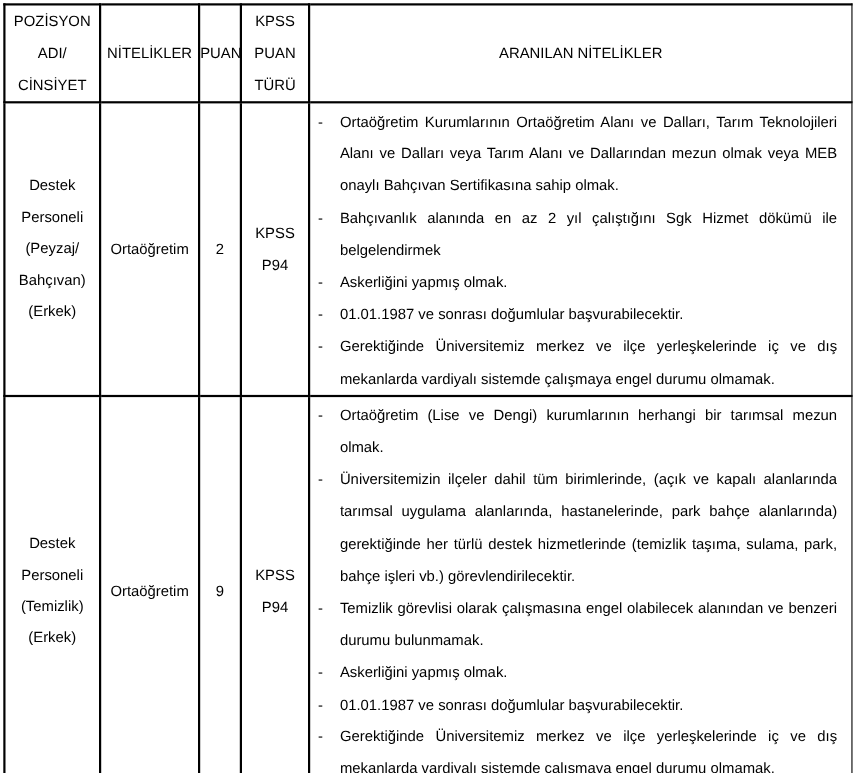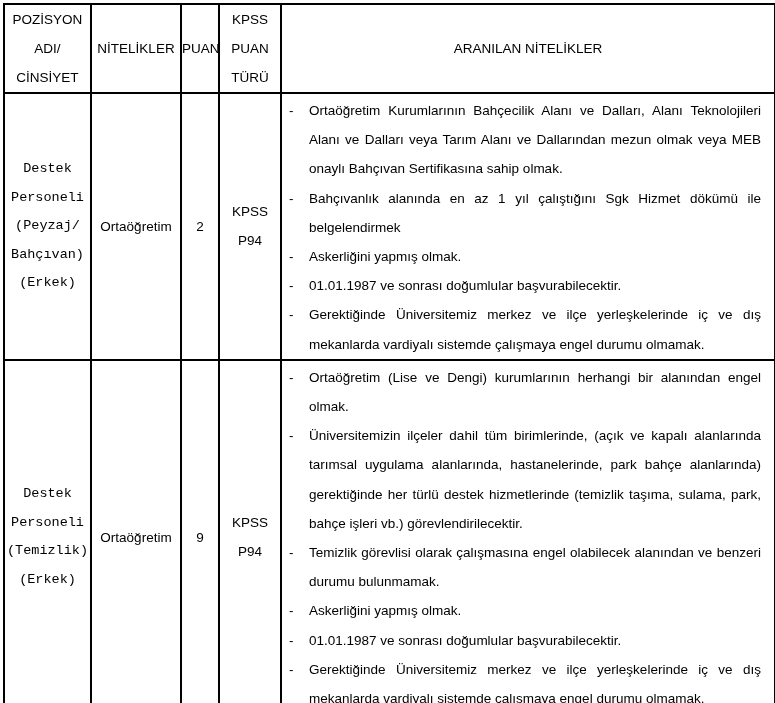--- a/index.html
+++ b/index.html
@@ -23,21 +23,21 @@
     font-size: 13.5px;
     overflow: hidden;
   }
   
   .center-cell {
     text-align: center;
     white-space: pre-line;
     line-height: 29px;
   }
   th.center-cell { line-height: 29px; }
-  td.pos-cell { line-height: 28.5px; font-family: Liberation Mono, monospace; }
+  td.pos-cell { line-height: 28.5px; }
   
   td.req-cell {
     vertical-align: top;
     padding: 2px 13px 0 5px;
   }
   .bullet {
     display: flex;
     align-items: flex-start;
   }
   .bullet .dash {
@@ -87,25 +87,25 @@
 (Peyzaj/
 Bahçıvan)
 (Erkek)</td>
       <td class="center-cell">Ortaöğretim</td>
       <td class="center-cell">2</td>
       <td class="center-cell">KPSS
 P94</td>
       <td class="req-cell">
         <div class="bullet">
           <span class="dash">-</span>
-          <span class="req-text">Ortaöğretim Kurumlarının Bahçecilik Alanı ve Dalları, Alanı Teknolojileri Alanı ve Dalları veya Tarım Alanı ve Dallarından mezun olmak veya MEB onaylı Bahçıvan Sertifikasına sahip olmak.</span>
+          <span class="req-text">Ortaöğretim Kurumlarının Ortaöğretim Alanı ve Dalları, Tarım Teknolojileri Alanı ve Dalları veya Tarım Alanı ve Dallarından mezun olmak veya MEB onaylı Bahçıvan Sertifikasına sahip olmak.</span>
         </div>
         <div class="bullet">
           <span class="dash">-</span>
-          <span class="req-text">Bahçıvanlık alanında en az 1 yıl çalıştığını Sgk Hizmet dökümü ile belgelendirmek</span>
+          <span class="req-text">Bahçıvanlık alanında en az 2 yıl çalıştığını Sgk Hizmet dökümü ile belgelendirmek</span>
         </div>
         <div class="bullet">
           <span class="dash">-</span>
           <span class="req-text">Askerliğini yapmış olmak.</span>
         </div>
         <div class="bullet">
           <span class="dash">-</span>
           <span class="req-text">01.01.1987 ve sonrası doğumlular başvurabilecektir.</span>
         </div>
         <div class="bullet">
@@ -119,21 +119,21 @@
 Personeli
 (Temizlik)
 (Erkek)</td>
       <td class="center-cell">Ortaöğretim</td>
       <td class="center-cell">9</td>
       <td class="center-cell">KPSS
 P94</td>
       <td class="req-cell">
         <div class="bullet">
           <span class="dash">-</span>
-          <span class="req-text">Ortaöğretim (Lise ve Dengi) kurumlarının herhangi bir alanından engel olmak.</span>
+          <span class="req-text">Ortaöğretim (Lise ve Dengi) kurumlarının herhangi bir tarımsal mezun olmak.</span>
         </div>
         <div class="bullet">
           <span class="dash">-</span>
           <span class="req-text">Üniversitemizin ilçeler dahil tüm birimlerinde, (açık ve kapalı alanlarında tarımsal uygulama alanlarında, hastanelerinde, park bahçe alanlarında) gerektiğinde her türlü destek hizmetlerinde (temizlik taşıma, sulama, park, bahçe işleri vb.) görevlendirilecektir.</span>
         </div>
         <div class="bullet">
           <span class="dash">-</span>
           <span class="req-text">Temizlik görevlisi olarak çalışmasına engel olabilecek alanından ve benzeri durumu bulunmamak.</span>
         </div>
         <div class="bullet">

